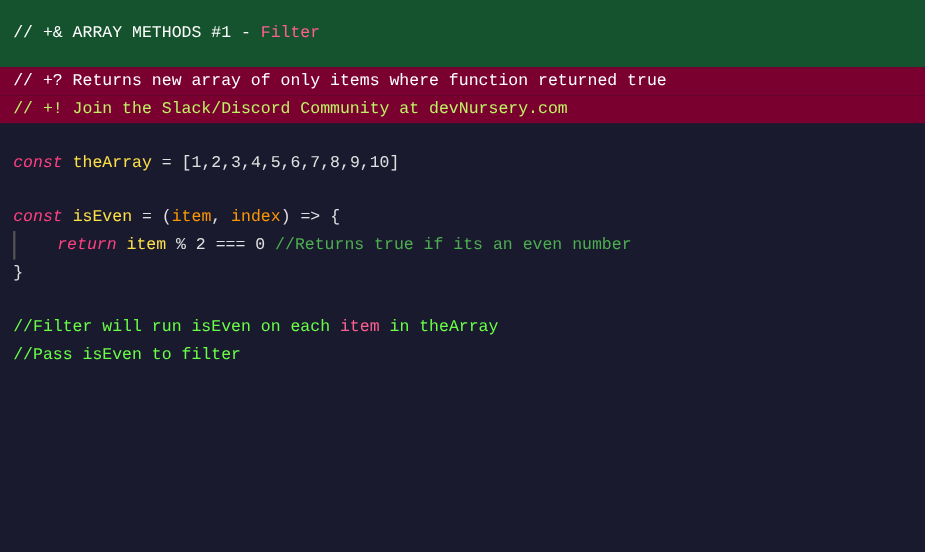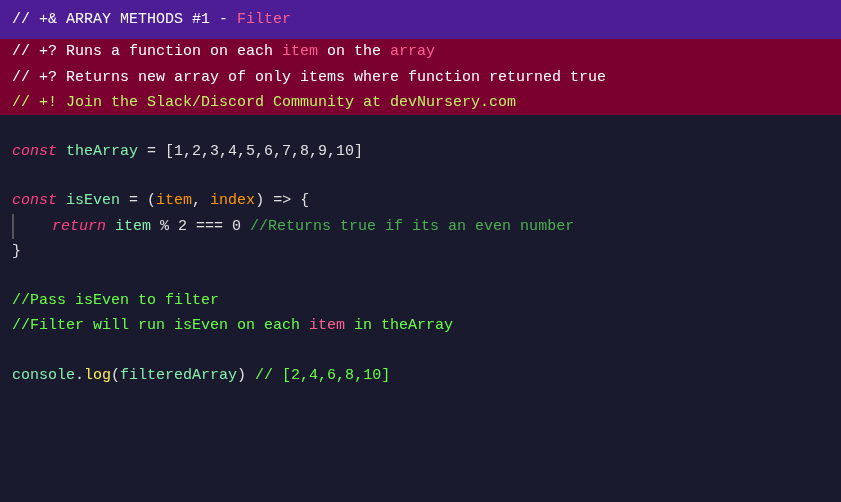--- a/index.html
+++ b/index.html
@@ -18,37 +18,37 @@
       overflow: hidden;
     }
 
     #code-editor {
       width: 841px;
       height: 502px;
       background-color: #1a1a2e;
       padding: 0;
       position: relative;
     }
-    .kw-cyan { color: #86efac; }
+    .kw-cyan { color: #fde047; }
     .kw-pink { color: #ff4081; font-style: italic; }
     .kw-white { color: #e0e0e0; }
     .kw-yellow { color: #ffee58; }
     .kw-comment { color: #69ff47; }
     .kw-comment-green { color: #4caf50; }
     .kw-orange { color: #ff9800; }
 
     .line {
       display: block;
       padding: 1px 12px;
     }
 
     .line-hl {
       display: block;
-      padding: 8px 12px;
-      background-color: #4c1d95;
+      padding: 19px 12px;
+      background-color: #14532d;
     }
 
     .line-hl2 {
       display: block;
       padding: 1px 12px;
       background-color: #7a0030;
     }
 
     .line-blank {
       display: block;
@@ -60,43 +60,41 @@
       width: 36px;
     }
   </style>
 </head>
 <body>
 
 <div id="code-editor">
 
   <span class="line-hl"><span style="color:#fff;">// +&amp; ARRAY METHODS #1 - <span style="color:#ff6090;">Filter</span></span></span>
 
-  <span class="line-hl2"><span style="color:#fff;">// +? Runs a function on each <span style="color:#ff6090;">item</span> on the <span style="color:#ff6090;">array</span></span></span>
 
   <span class="line-hl2"><span style="color:#fff;">// +? Returns new array of only items where function returned true</span></span>
 
   <span class="line-hl2"><span style="color:#bef264;">// +! Join the Slack/Discord Community at devNursery.com</span></span>
 
   <span class="line-blank"></span>
 
   <span class="line"><span class="kw-pink">const</span> <span class="kw-cyan">theArray</span> <span class="kw-white">= [</span><span class="kw-white">1,2,3,4,5,6,7,8,9,10</span><span class="kw-white">]</span></span>
 
   <span class="line-blank"></span>
 
 
   <span class="line"><span class="kw-pink">const</span> <span class="kw-cyan">isEven</span> <span class="kw-white">= (</span><span class="kw-orange">item</span><span class="kw-white">, </span><span class="kw-orange">index</span><span class="kw-white">) =&gt; {</span></span>
 
   <span class="line" style="border-left: 2px solid #555; padding-left: 2px; margin-left: 12px;"><span class="indent"></span><span class="kw-pink">return</span> <span class="kw-cyan">item</span> <span class="kw-white">% 2 === 0 </span><span class="kw-comment-green">//Returns true if its an even number</span></span>
 
   <span class="line"><span class="kw-white">}</span></span>
 
   <span class="line-blank"></span>
 
+  <span class="line"><span class="kw-comment">//Filter will run isEven on each <span style="color:#ff6090;">item</span> in theArray</span></span>
+
   <span class="line"><span class="kw-comment">//Pass isEven to filter</span></span>
-
-  <span class="line"><span class="kw-comment">//Filter will run isEven on each <span style="color:#ff6090;">item</span> in theArray</span></span>
 
 
   <span class="line-blank"></span>
 
-  <span class="line"><span class="kw-cyan">console</span><span class="kw-white">.</span><span class="kw-yellow">log</span><span class="kw-white">(</span><span class="kw-cyan">filteredArray</span><span class="kw-white">) </span><span class="kw-comment">// [2,4,6,8,10]</span></span>
 
 </div>
 
 </body></html>

